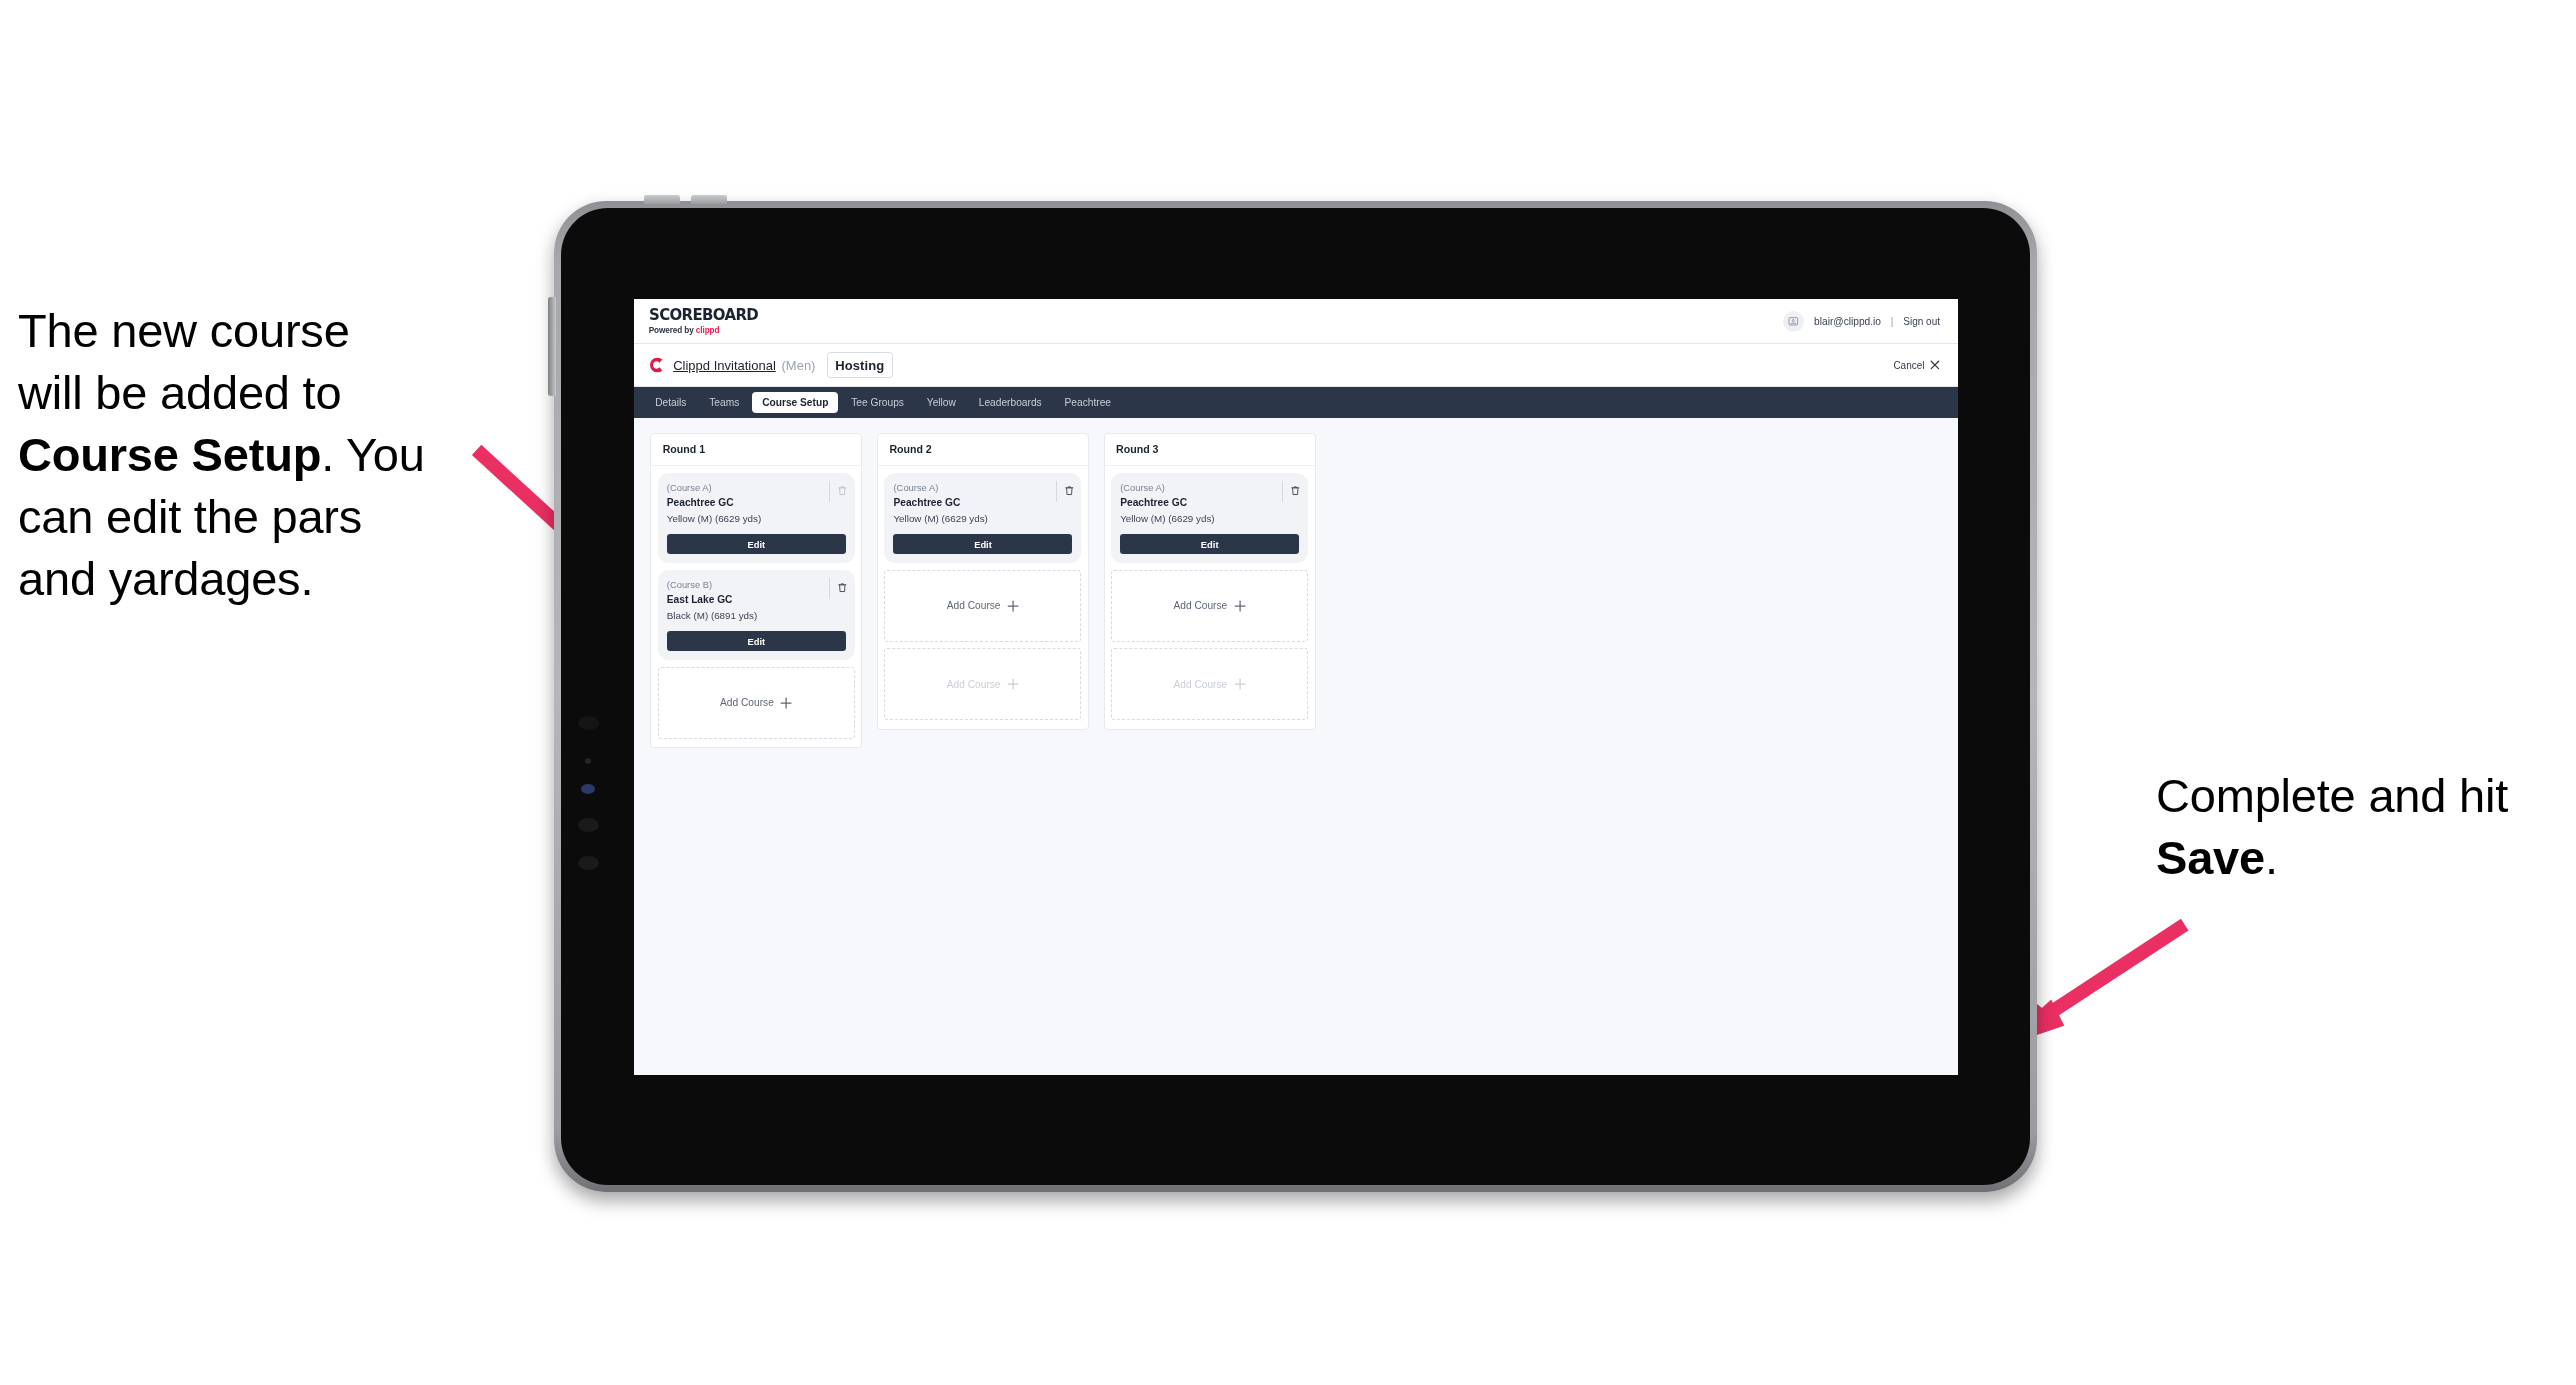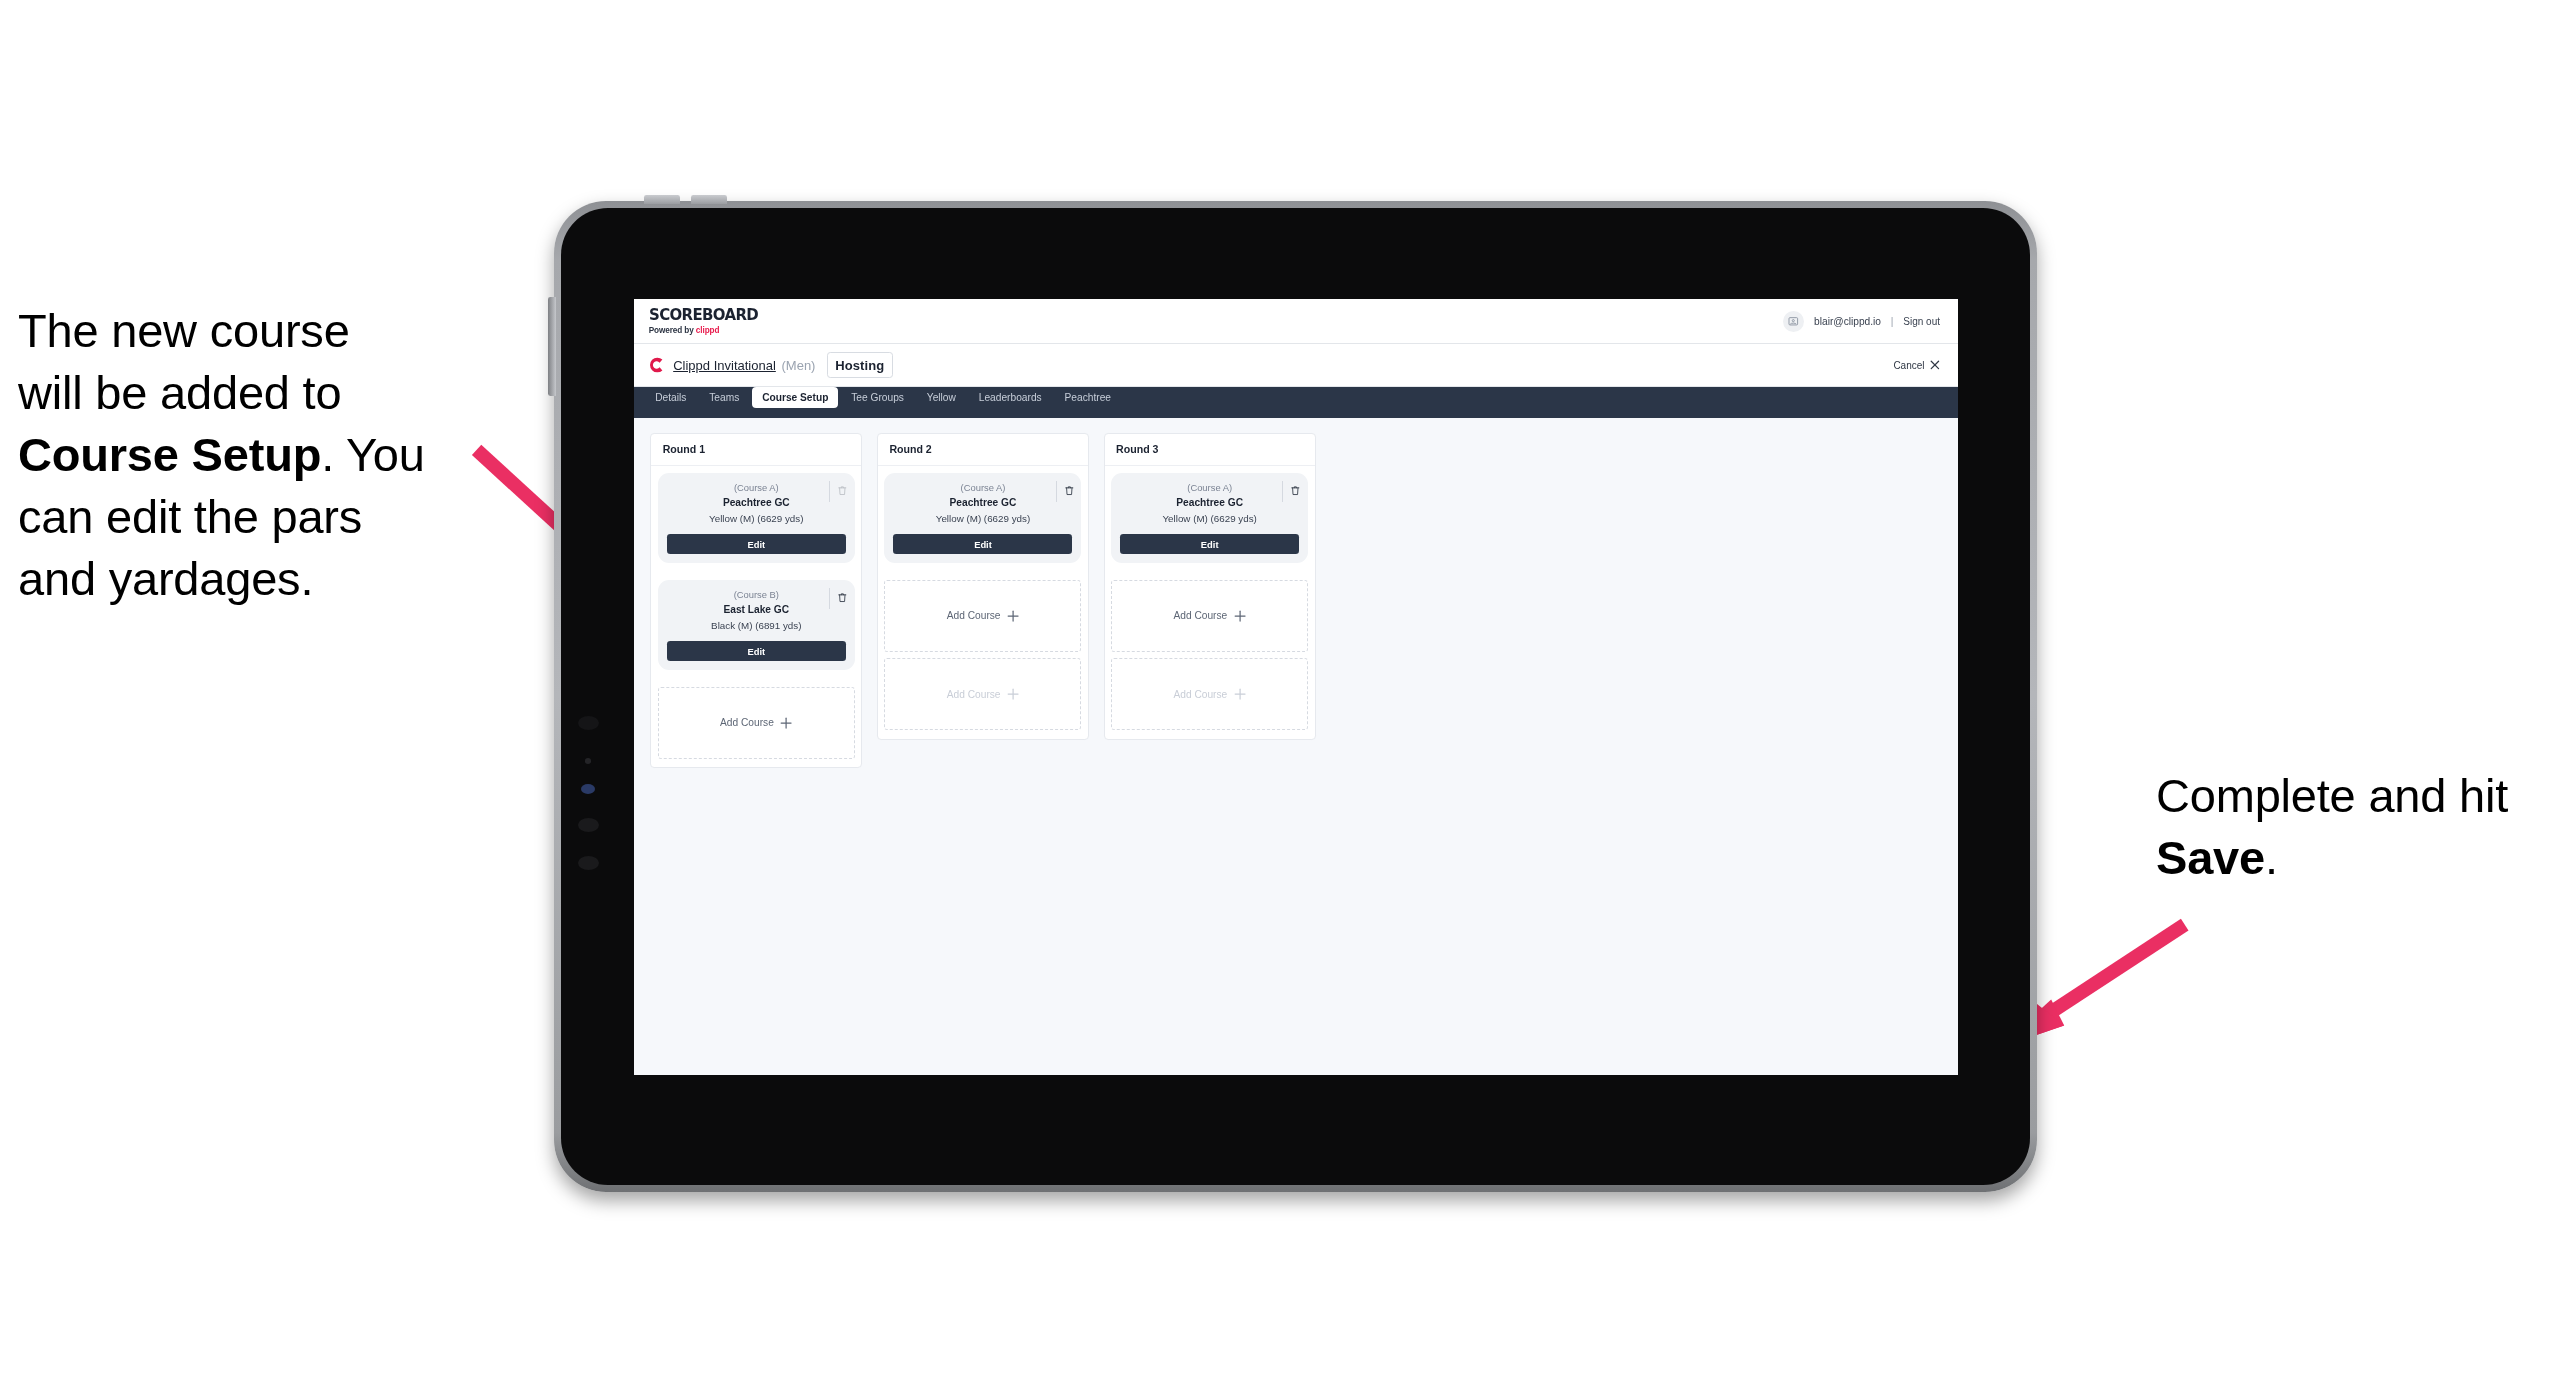--- a/index.html
+++ b/index.html
@@ -205,21 +205,21 @@
     margin-left: auto;
     display: flex; align-items: center; gap: 5.7px;
     font-size: 10px; color: #2f3744; cursor: pointer;
   }
 
   
   #subnav {
     height: 31px;
     background: #2b3648;
     display: flex;
-    align-items: flex-start;
+    align-items: center;
     padding-left: 11.4px;
     gap: 3.3px;
   }
   .subnav-item {
     font-size: 10.2px;
     color: #c7ced9;
     padding: 4.9px 9.8px;
     border-radius: 4.1px;
     cursor: pointer;
     white-space: nowrap;
@@ -252,22 +252,21 @@
     color: #1b2230;
     border-bottom: 0.8px solid #edeff3;
   }
   .round-body { padding: 6.5px 6.5px 8.2px 6.5px; }
 
   .course-card {
     background: #f1f3f6;
     border-radius: 11px;
     padding: 8.2px 9px 9px 9px;
     position: relative;
-    margin-bottom: 17px;
-    text-align: center;
+    margin-bottom: 7px;
   }
   .cc-label { font-size: 9.4px; color: #7b8393; line-height: 1.5; }
   .cc-name  { font-size: 10.2px; color: #1b2230; font-weight: 700; line-height: 1.55; }
   .cc-tee   { font-size: 9.8px;   color: #3b4352; line-height: 1.55; }
   .cc-tools {
     position: absolute;
     top: 8.2px; right: 7.3px;
     display: flex; align-items: center; gap: 7.3px;
   }
   .cc-divider { width: 0.8px; height: 21px; background: #d5d9e0; }

